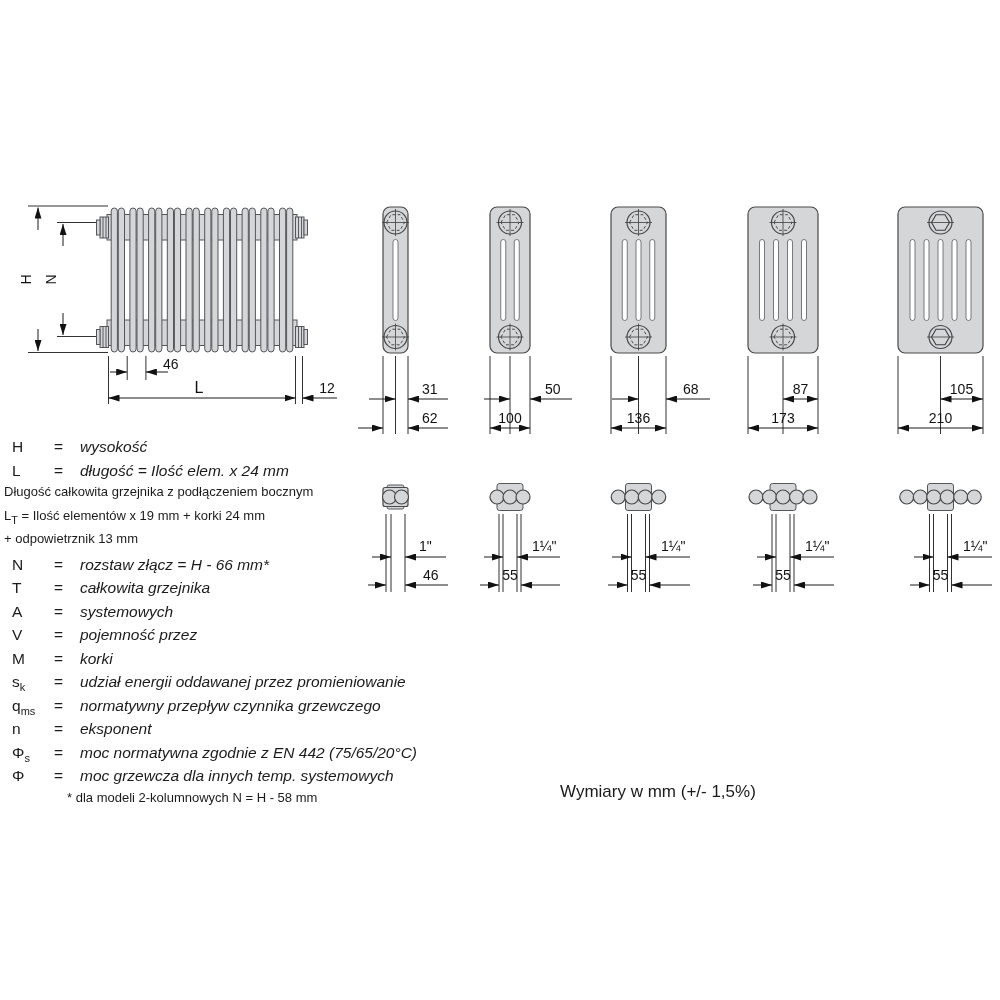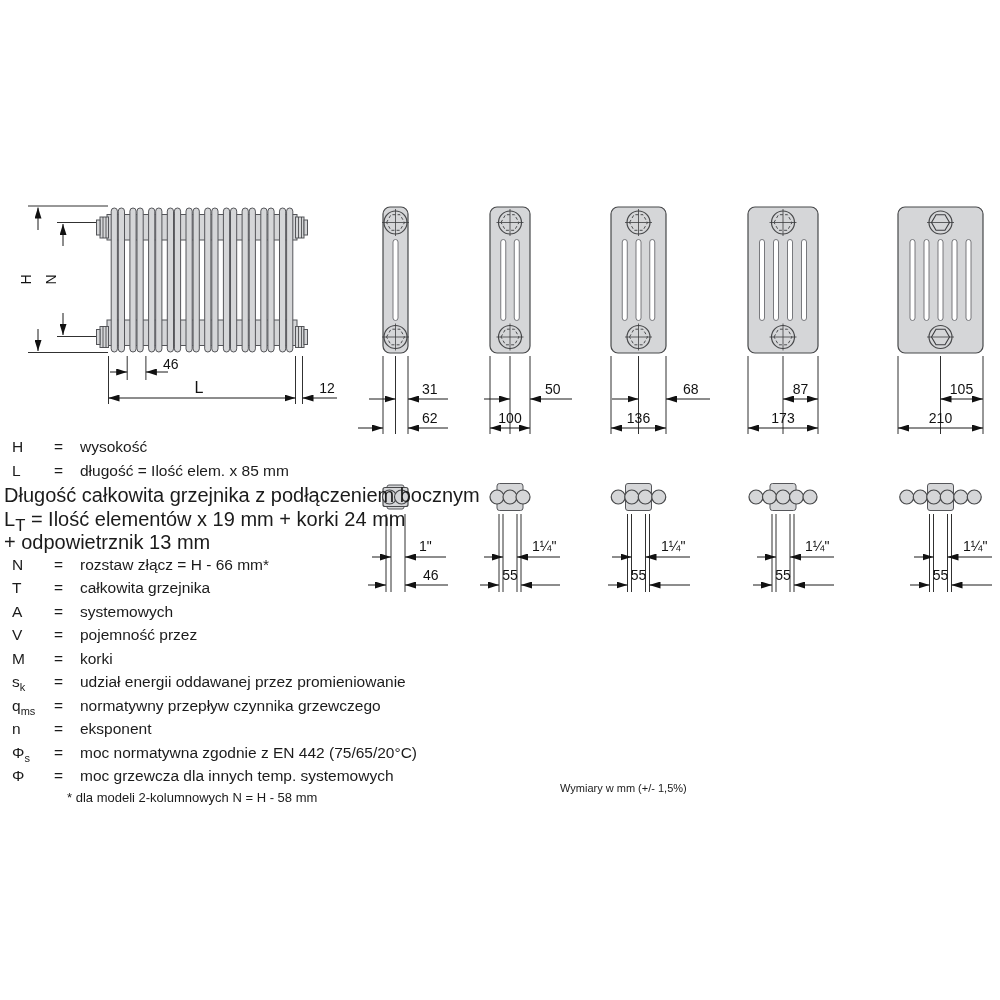--- a/index.html
+++ b/index.html
@@ -14,25 +14,25 @@
   .thin{stroke:#3c3d40;stroke-width:0.8;fill:none;}
   .hexd{fill:none;stroke:#3c3d40;stroke-width:0.9;stroke-dasharray:3 2.2;}
   .hexs{fill:none;stroke:#3c3d40;stroke-width:1.1;}
   .ext{stroke:#1a1a1a;stroke-width:0.9;fill:none;}
   .dim{stroke:#1a1a1a;stroke-width:1;fill:none;}
   .dimlbl{font-family:"Liberation Sans",sans-serif;font-size:14px;fill:#111;}
   .dimlbl-l{font-family:"Liberation Sans",sans-serif;font-size:16px;fill:#111;}
   .lrow{position:absolute;left:0;white-space:nowrap;font-size:15.5px;line-height:19px;}
   .lrow .sym{position:absolute;left:12px;}
   .lrow .eq{position:absolute;left:54px;}
-  .lrow .desc{position:absolute;left:80px;}
+  .lrow .desc{position:absolute;left:80px;font-style:italic;}
   .lrow sub{font-size:11px;}
-  .freeline{position:absolute;left:4px;white-space:nowrap;font-size:20px;}
+  .freeline{position:absolute;left:4px;white-space:nowrap;font-size:13px;}
   .footnote{position:absolute;left:67px;white-space:nowrap;font-size:13px;}
-  .note{position:absolute;left:560px;top:782px;white-space:nowrap;font-size:11px;}
+  .note{position:absolute;left:560px;top:782px;white-space:nowrap;font-size:17px;}
 </style>
 </head>
 <body>
 
 <div id="stage">
 
 <svg width="1000" height="1000" viewBox="0 0 1000 1000">
   <defs>
     <marker id="ah" viewBox="0 0 11 7" refX="11" refY="3.5" markerWidth="11" markerHeight="7" markerUnits="userSpaceOnUse" orient="auto-start-reverse">
       <path d="M0,0 L11,3.5 L0,7 Z" fill="#111"></path>
@@ -319,21 +319,21 @@
 <div>
 
   <div class="lrow" style="top:437px">
     <span class="sym"><span>H</span><sub></sub></span>
     <span class="eq">=</span>
     <span class="desc">wysokość</span>
   </div>
   <div class="lrow" style="top:460.5px">
     <span class="sym"><span>L</span><sub></sub></span>
     <span class="eq">=</span>
-    <span class="desc">długość = Ilość elem. x 85 mm</span>
+    <span class="desc">długość = Ilość elem. x 24 mm</span>
   </div>
 
   <div class="freeline" style="top:484px">Długość całkowita grzejnika z podłączeniem bocznym</div>
   <div class="freeline" style="top:507.5px">
     <span>L</span><sub>T</sub>
     <span>= Ilość elementów x 19 mm + korki 24 mm</span>
   </div>
   <div class="freeline" style="top:531px">+ odpowietrznik 13 mm</div>
 
   <div class="lrow" style="top:554.5px">

